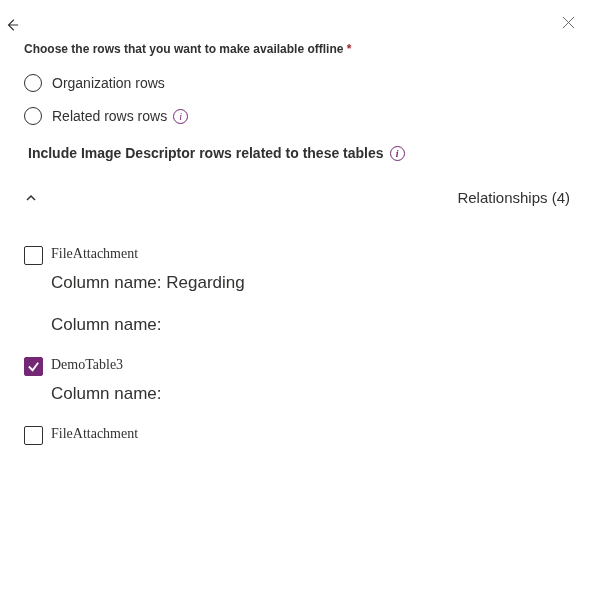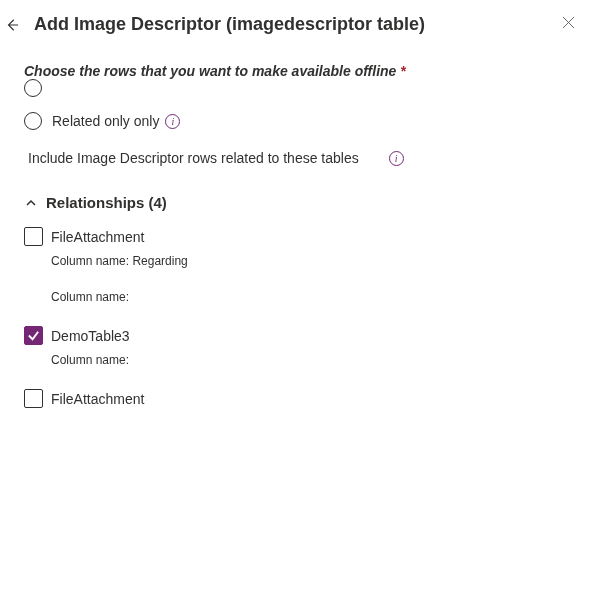--- a/index.html
+++ b/index.html
@@ -58,24 +58,24 @@
       align-items: center;
       justify-content: center;
     }
     .close-btn svg {
       width: 13px;
       height: 13px;
       stroke: #605e5c;
       stroke-width: 1;
     }
     .prompt {
-      font-size: 14px;
+      font-size: 12px;
       font-weight: 600;
-      margin-left: 2px;
-      font-style: italic;
+      margin-bottom: 18px;
+      margin-left: 2px;
     }
     .required {
       color: #a4262c;
     }
     .radio-group {
       margin-left: 2px;
       margin-bottom: 20px;
     }
     .radio-item {
       display: flex;
@@ -117,35 +117,35 @@
       margin-left: 6px;
       color: #742774;
       font-size: 10px;
       font-style: italic;
       font-family: Georgia, serif;
       cursor: pointer;
       vertical-align: middle;
     }
     .section-label {
       font-size: 14px;
-      font-weight: 400;
+      font-weight: 700;
       margin-left: 6px;
       margin-bottom: 28px;
       display: flex;
       align-items: center;
-      gap: 24px;
     }
     .accordion-header {
       display: flex;
       align-items: center;
       font-size: 15px;
-      font-weight: 700;
-      cursor: pointer;
-      margin-left: 2px;
-      margin-bottom: 16px;
+      font-weight: 400;
+      cursor: pointer;
+      margin-left: 2px;
+      margin-bottom: 40px;
+      justify-content: space-between;
     }
     .chevron {
       width: 14px;
       height: 14px;
       margin-right: 8px;
       display: flex;
       align-items: center;
       justify-content: center;
     }
     .chevron svg {
@@ -156,23 +156,24 @@
       fill: none;
     }
     .checkbox-list {
       margin-left: 2px;
     }
     .checkbox-item {
       margin-bottom: 22px;
     }
     .checkbox-row {
       display: flex;
-      align-items: center;
+      align-items: flex-start;
       margin-bottom: 8px;
       cursor: pointer;
+      font-family: Liberation Serif, serif;
     }
     .checkbox {
       width: 19px;
       height: 19px;
       border: 1px solid #323130;
       border-radius: 2px;
       margin-right: 8px;
       display: flex;
       align-items: center;
       justify-content: center;
@@ -186,54 +187,54 @@
       width: 13px;
       height: 13px;
       stroke: #fff;
       stroke-width: 2;
       fill: none;
     }
     .checkbox-label {
       font-size: 14px;
     }
     .column-name {
-      font-size: 12px;
+      font-size: 17px;
       margin-left: 27px;
       color: #323130;
     }
   </style>
 </head>
 <body>
 
 <div class="header">
   <div class="back-btn">
     <svg viewBox="0 0 16 16">
         <path d="M10 2 L4 8 L10 14 M4 8 L15 8"></path>
       </svg>
   </div>
-  <div class="title">Add Image Descriptor (imagedescriptor table)</div>
   <div class="close-btn">
     <svg viewBox="0 0 14 14">
         <path d="M1 1 L13 13 M13 1 L1 13"></path>
       </svg>
   </div>
 </div>
 
 <div class="prompt">
   <span>Choose the rows that you want to make available offline</span>
   <span class="required">*</span>
 </div>
 
 <div class="radio-group">
   <div class="radio-item">
     <div class="radio-circle"></div>
+    <span class="radio-label">Organization rows</span>
   </div>
   <div class="radio-item">
     <div class="radio-circle"></div>
-    <span class="radio-label">Related only only</span>
+    <span class="radio-label">Related rows rows</span>
     <span class="info-icon">i</span>
   </div>
 </div>
 
 <div class="section-label">
   <span>Include Image Descriptor rows related to these tables</span>
   <span class="info-icon">i</span>
 </div>
 
 <div class="accordion-header">

